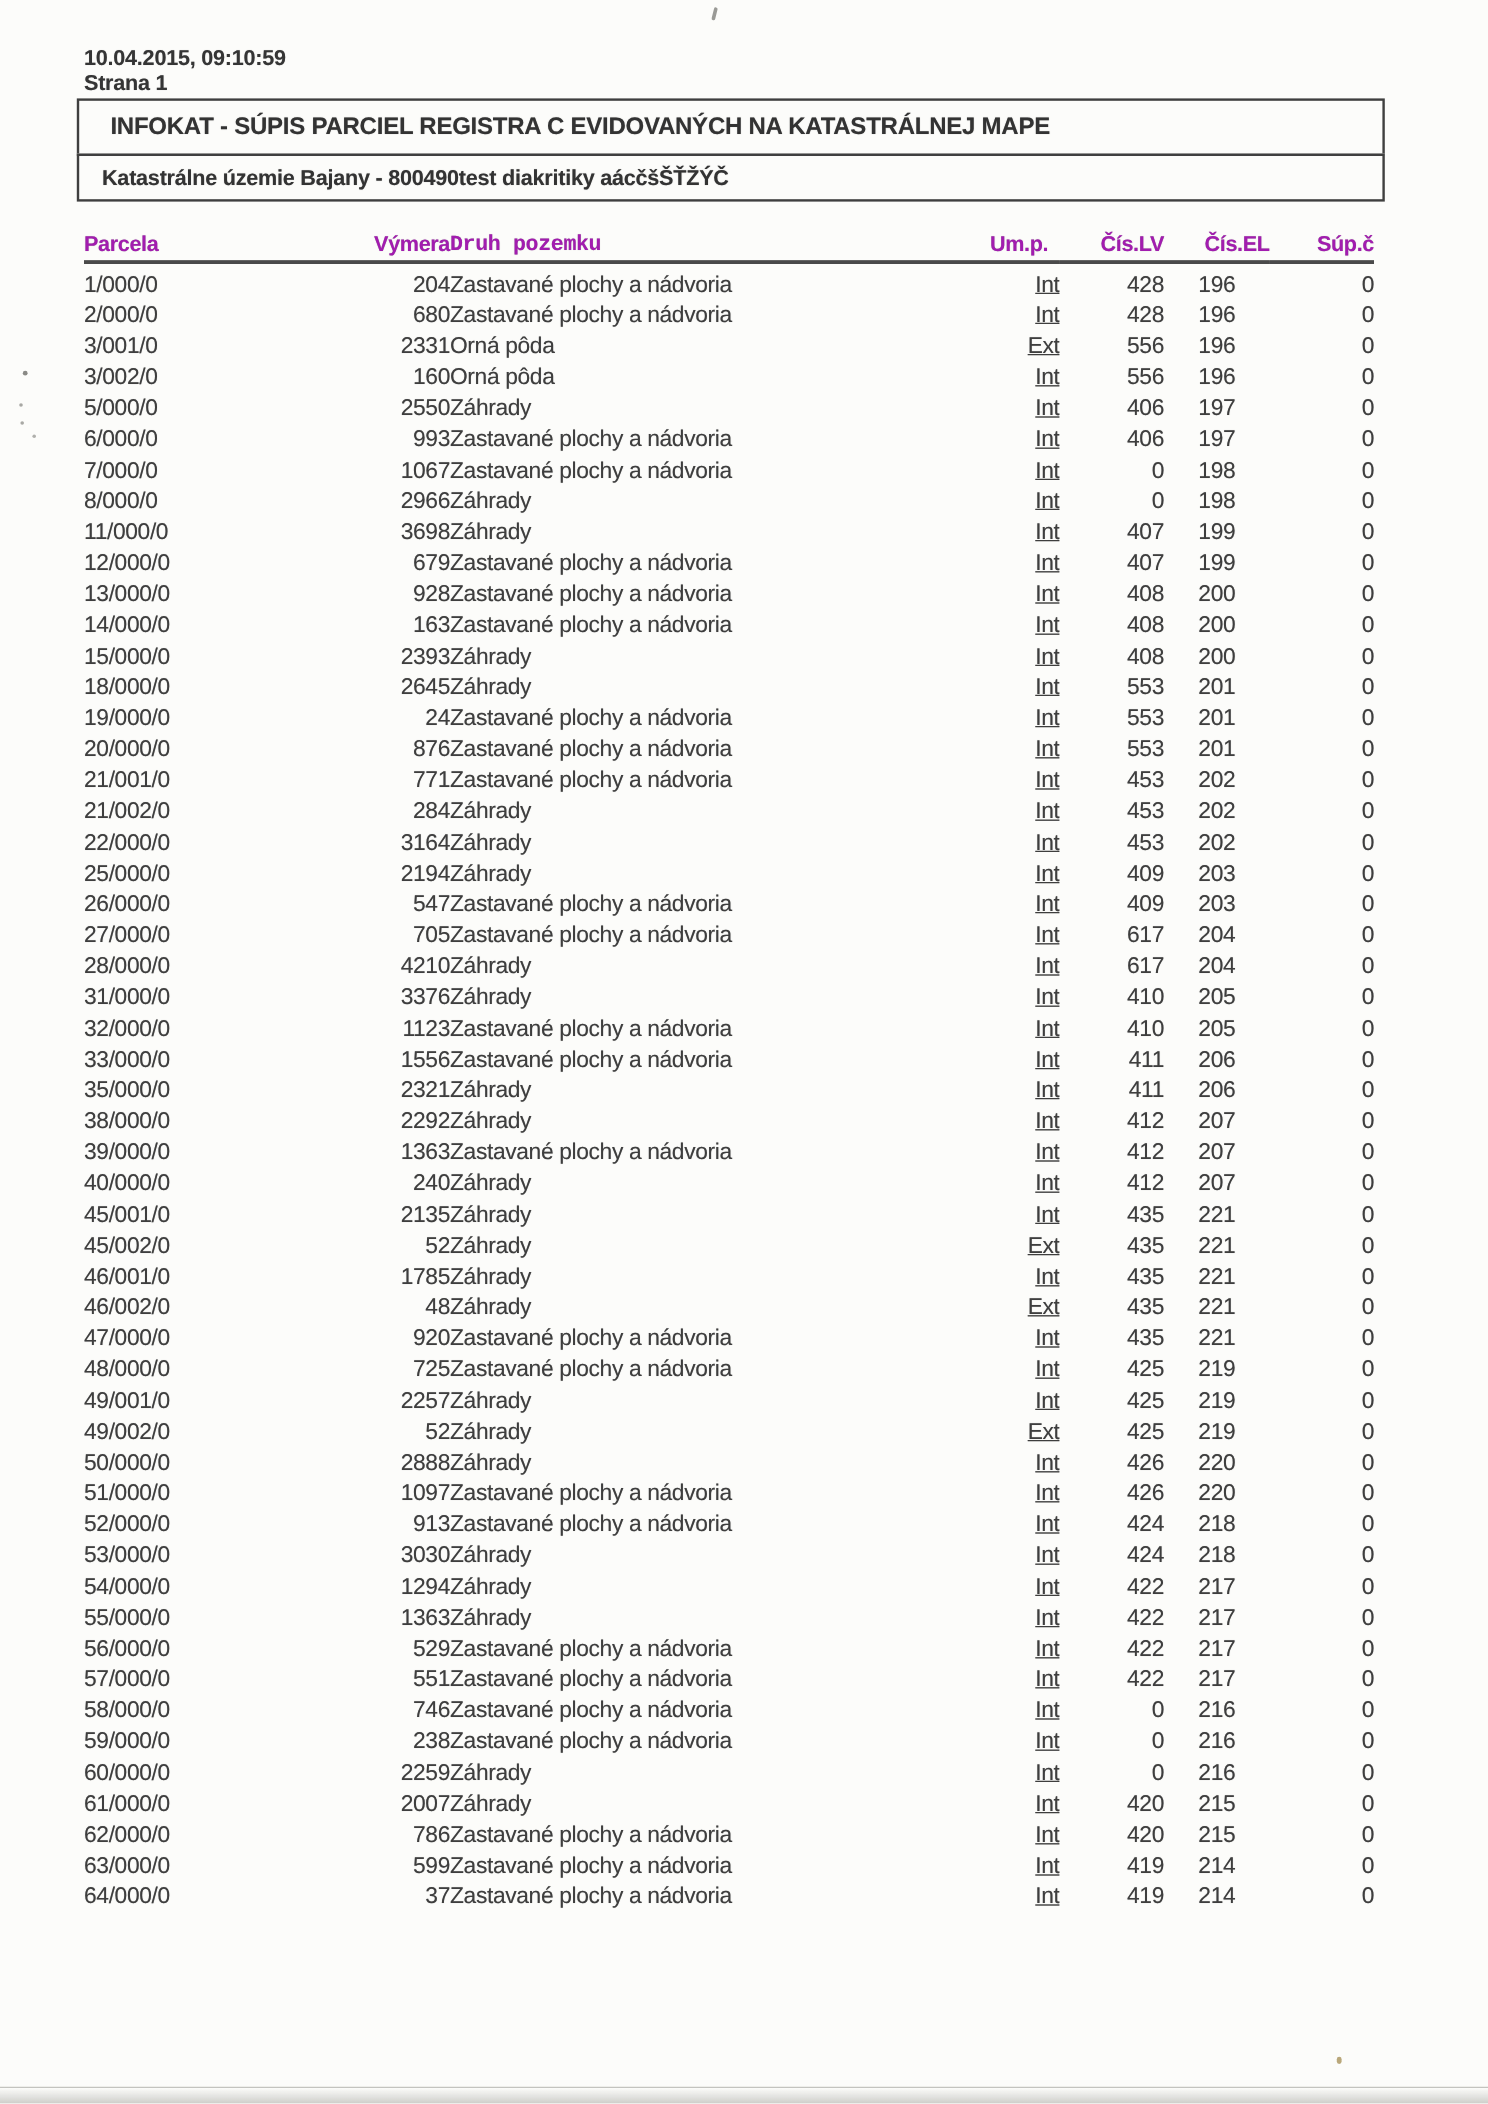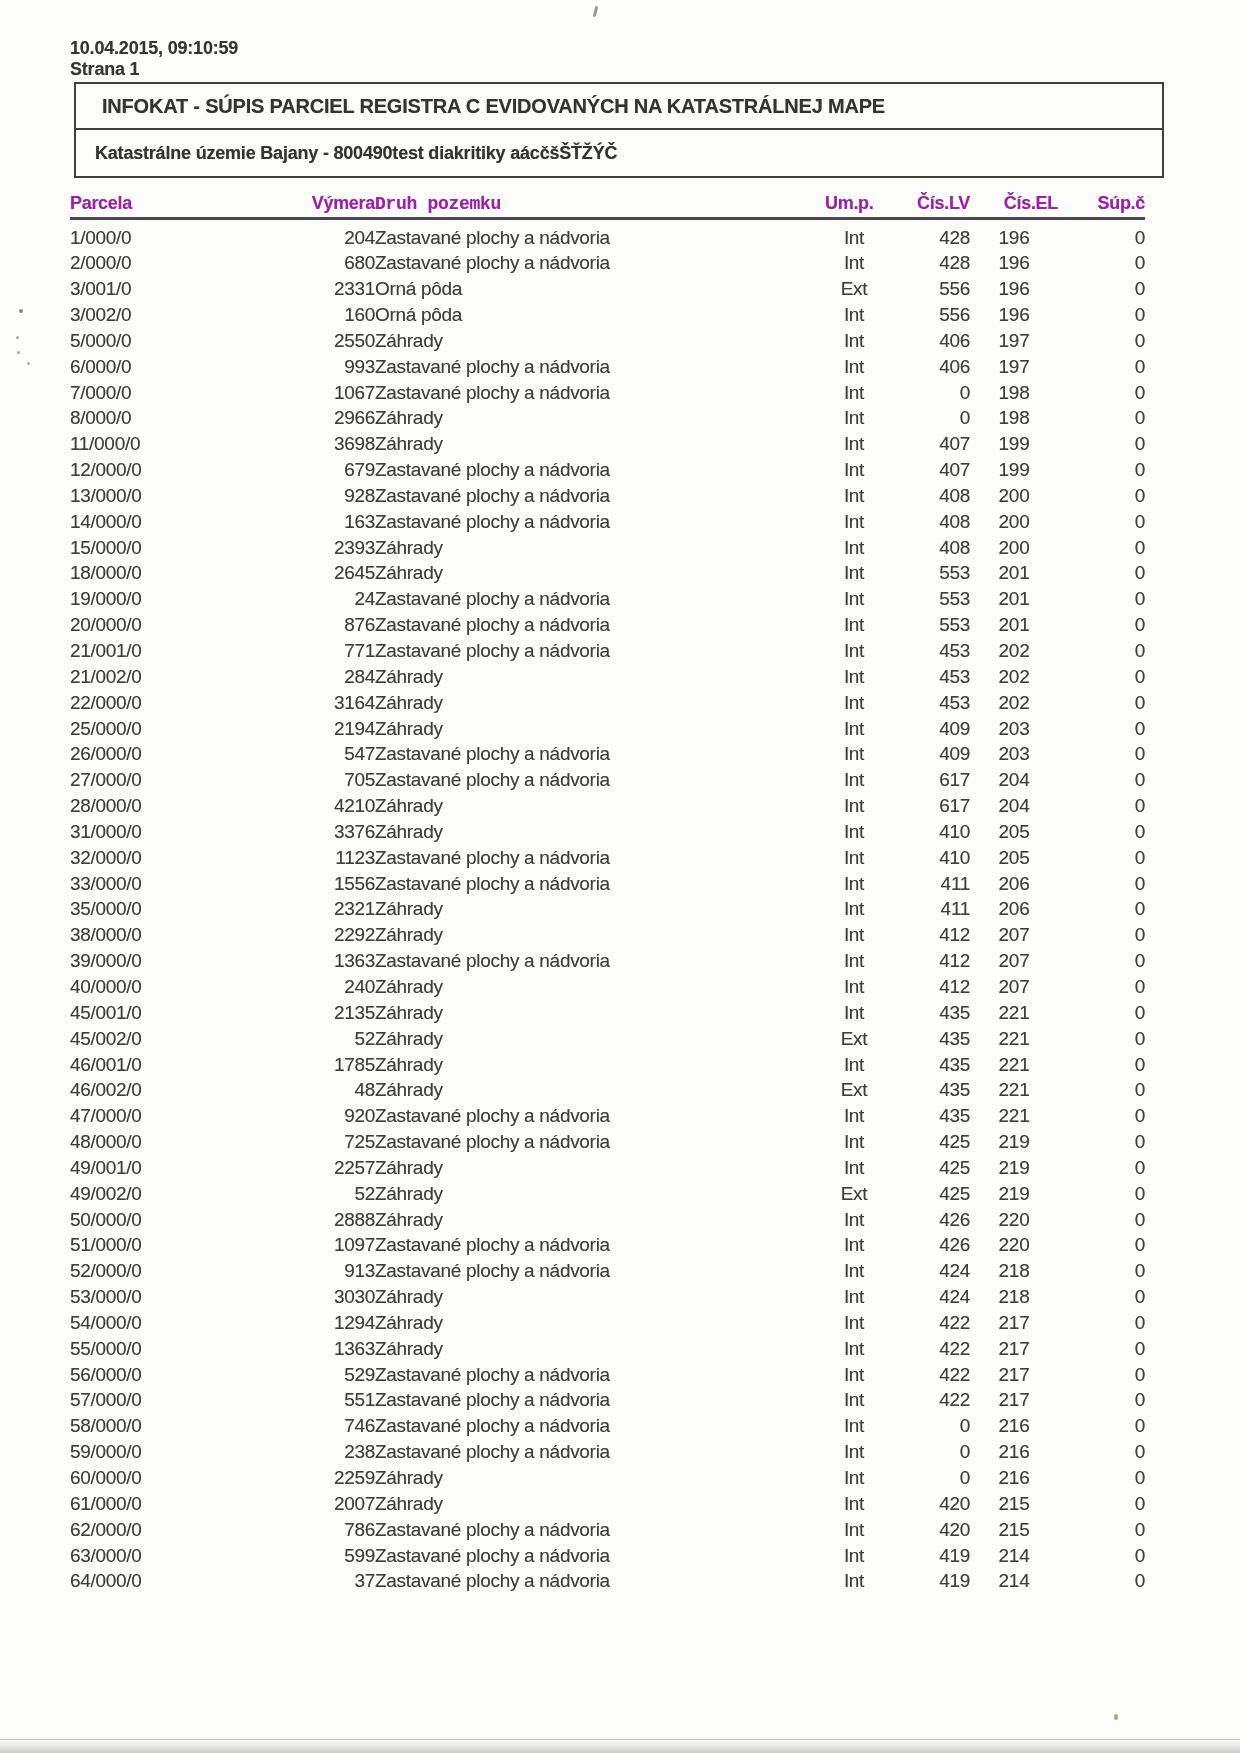--- a/index.html
+++ b/index.html
@@ -14,30 +14,30 @@
   }
   .page *{box-sizing:border-box;}
   .topline{
     position:absolute;top:38px;left:70px;width:1095px;
     display:flex;justify-content:space-between;
     font-weight:bold;font-size:18px;letter-spacing:-0.2px;color:#353535;
     text-shadow:0 0 0.6px rgba(60,60,60,0.45);
     flex-direction:column;
   }
   .titlebox{
-    position:absolute;left:74px;width:1090px;
+    position:absolute;left:64px;width:1090px;
     border:2px solid #3f3f3f;
     display:flex;align-items:center;
     padding-left:26px;
     font-weight:bold;letter-spacing:-0.2px;color:#333;
     background:#fcfcfa;
     text-shadow:0 0 0.7px rgba(55,55,55,0.5);
   }
   .titlebox.box1{top:82px;height:48px;font-size:20px;}
-  .titlebox.box2{top:128px;height:50px;font-size:18px;padding-left:19px;}
+  .titlebox.box2{top:128px;height:40px;font-size:18px;padding-left:19px;}
   table.parcels{
     position:absolute;left:70px;top:188px;width:1075px;
     border-collapse:collapse;table-layout:fixed;
     font-size:19px;letter-spacing:-0.3px;color:#3e3e3e;
     text-shadow:0 0 0.6px rgba(62,62,62,0.45);
   }
   table.parcels col.c1{width:145px;}
   table.parcels col.c2{width:160px;}
   table.parcels col.c3{width:450px;}
   table.parcels col.c4{width:58px;}
@@ -52,21 +52,21 @@
   table.parcels th.al{text-align:left;}
   table.parcels th.ar{text-align:right;}
   table.parcels td{
     height:25.85px;line-height:25.85px;padding:0;
     white-space:nowrap;overflow:hidden;
   }
   table.parcels tbody tr:first-child td{padding-top:5px;}
   td.parcela{text-align:left;padding-right:12px;}
   td.vymera{text-align:right;padding-right:4px;}
   td.druh{text-align:left;padding-left:45px;}
-  td.ump{text-align:center;}
+  td.ump{text-align:right;text-decoration:underline;}
   td.cislv{text-align:right;padding-right:18px;}
   td.cisel{text-align:center;padding-right:18px;}
   td.supc{text-align:right;padding-right:18px;}
   th.druh-h{padding-left:45px;font-family:Liberation Mono, monospace;}
   
   .speck{position:absolute;background:#8a8a86;border-radius:50%;}
   .speck.s1{left:594px;top:6px;width:3px;height:11px;border-radius:2px;transform:rotate(14deg);background:#9a9a96;}
   .speck.s2{left:19px;top:309px;width:4px;height:4px;}
   .speck.s3{left:16px;top:336px;width:3px;height:3px;background:#a8a8a4;}
   .speck.s4{left:17px;top:351px;width:3px;height:3px;background:#a8a8a4;}

